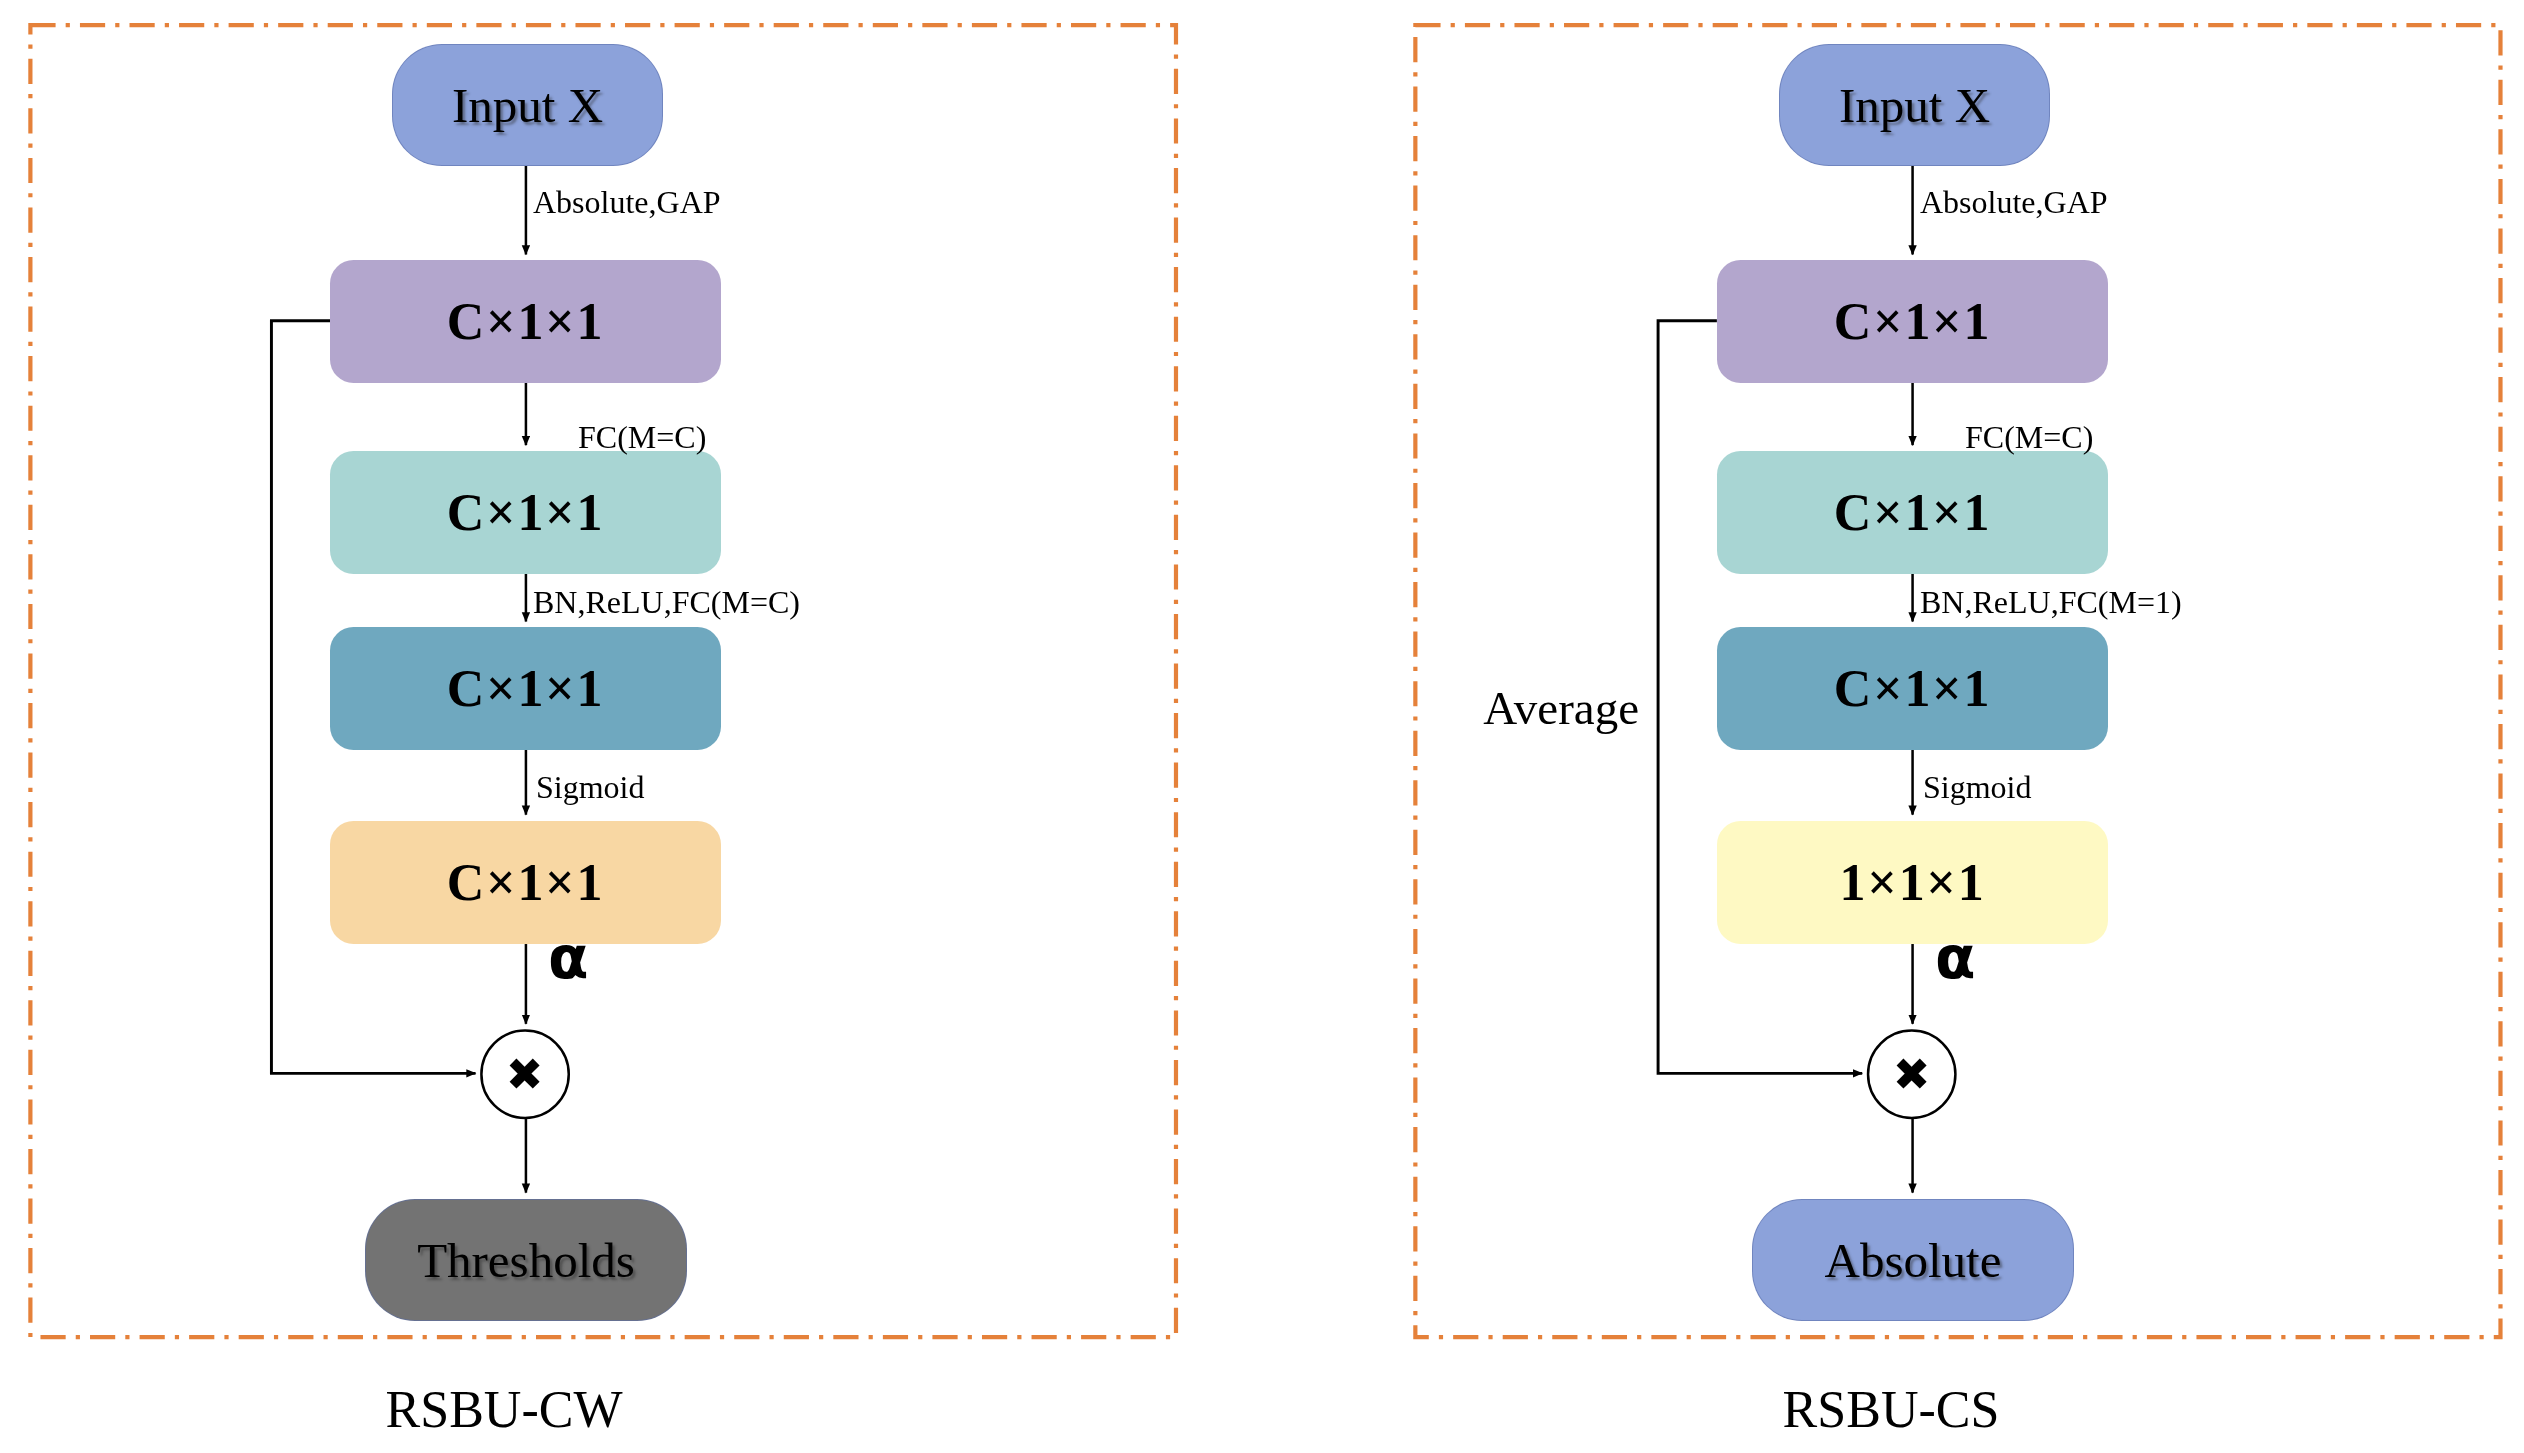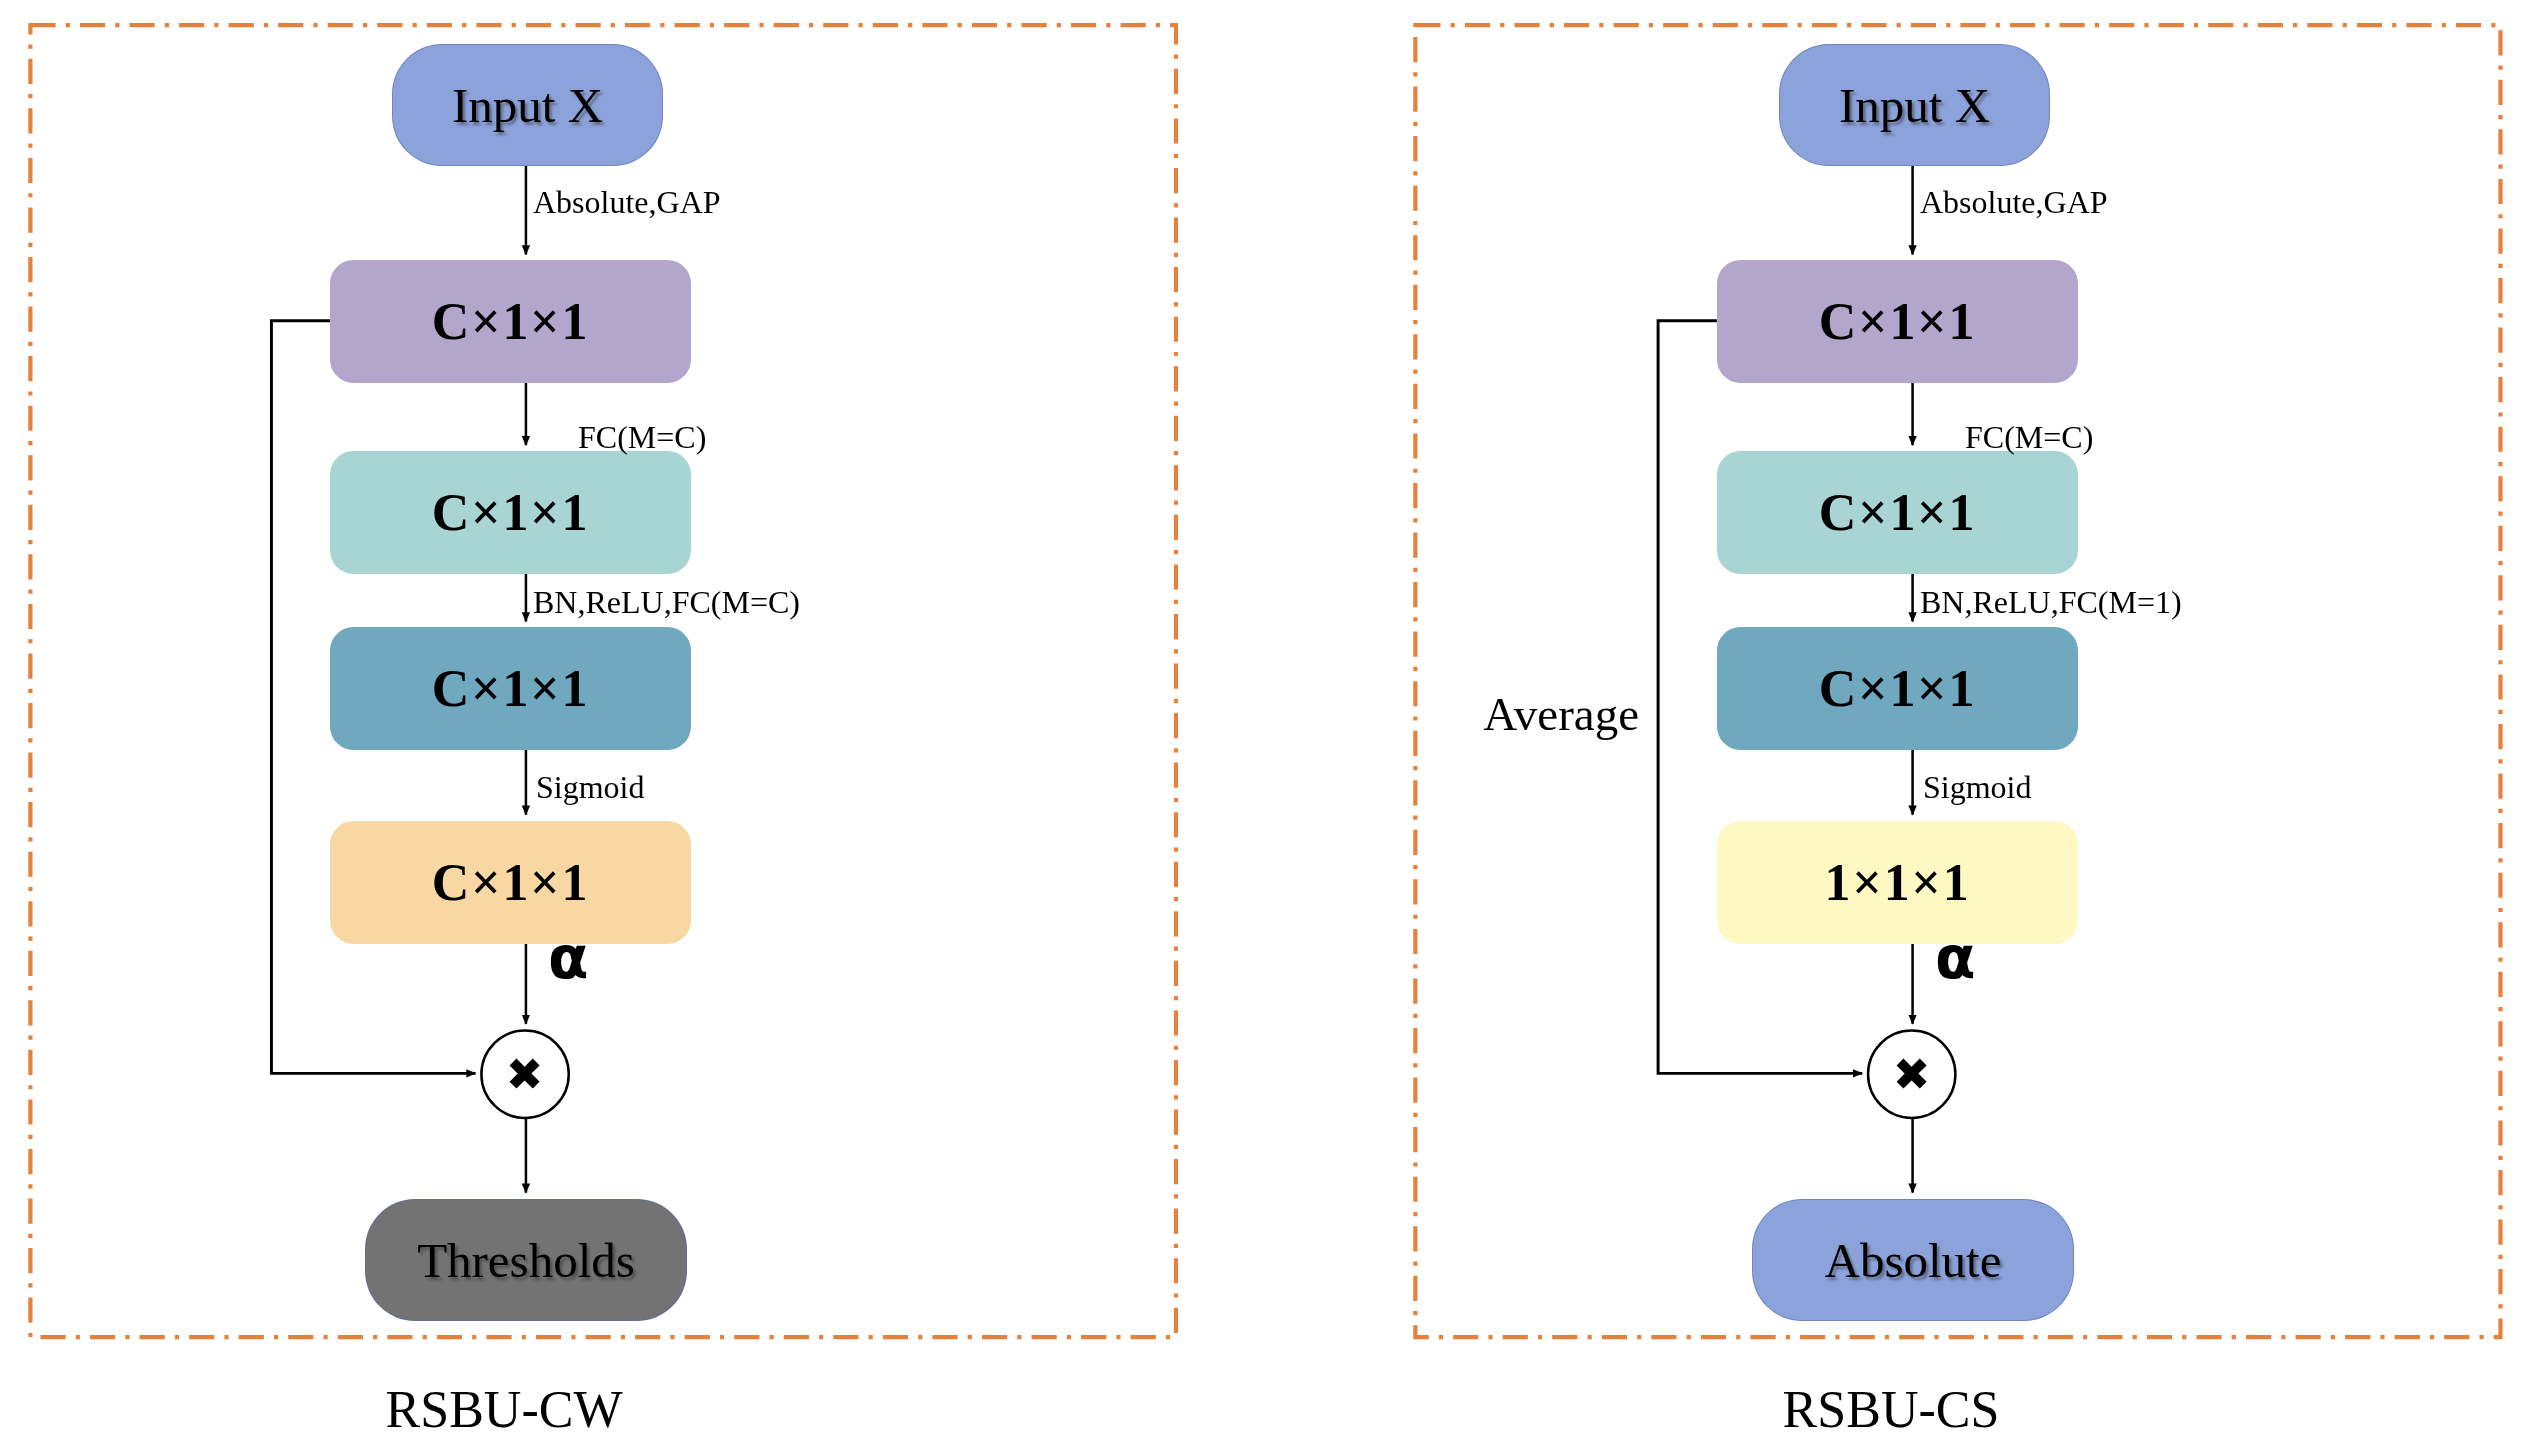--- a/index.html
+++ b/index.html
@@ -12,33 +12,33 @@
   .panel.p1{--dx:1387px;}
 
   .node{position:absolute;display:flex;align-items:center;justify-content:center;
         box-sizing:border-box;}
   .pill{border-radius:50px;font-size:49px;
         border:1.7px solid rgba(90,110,170,.55);
         text-shadow:2.5px 3.4px 2.5px rgba(40,40,40,.45);}
   .pill-in{left:calc(var(--dx) + 392px);top:44px;width:271px;height:122px;}
   .pill-out{left:calc(var(--dx) + 365px);top:1199px;width:322px;height:122px;}
 
-  .block{left:calc(var(--dx) + 330px);width:361px;height:123px;
+  .block{left:calc(var(--dx) + 330px);width:391px;height:123px;
          border-radius:23.5px;font-weight:bold;font-size:52px;letter-spacing:1.7px;}
   .b1{top:260px;} .b2{top:451px;} .b3{top:627px;} .b4{top:821px;}
 
   .edge-label{position:absolute;font-size:32px;line-height:52px;white-space:nowrap;}
   .lbl-gap{left:calc(var(--dx) + 533px);top:176px;}
   .lbl-fc1{left:calc(var(--dx) + 578px);top:391px;margin-top:20px;}
   .lbl-fc2{left:calc(var(--dx) + 533px);top:576px;}
   .lbl-sig{left:calc(var(--dx) + 536px);top:761px;}
   .lbl-alpha{left:calc(var(--dx) + 548px);top:932px;
              font-family:"DejaVu Sans",sans-serif;font-size:59px;font-weight:600;}
   .loop-label{position:absolute;font-size:47px;line-height:52px;width:218px;text-align:right;
-              left:calc(var(--dx) + 34px);top:682px;margin-top:6px;}
+              left:calc(var(--dx) + 34px);top:682px;}
 
   .mult{position:absolute;left:calc(var(--dx) + 481px);top:1031px;width:87px;height:87px;
         display:flex;align-items:center;justify-content:center;
         font-family:"DejaVu Sans",sans-serif;font-weight:bold;font-size:45px;}
 
   .title{position:absolute;left:calc(var(--dx) + 504px);top:1380px;
          transform:translateX(-50%);font-size:52px;white-space:nowrap;}
 </style>
 </head>
 <body>

